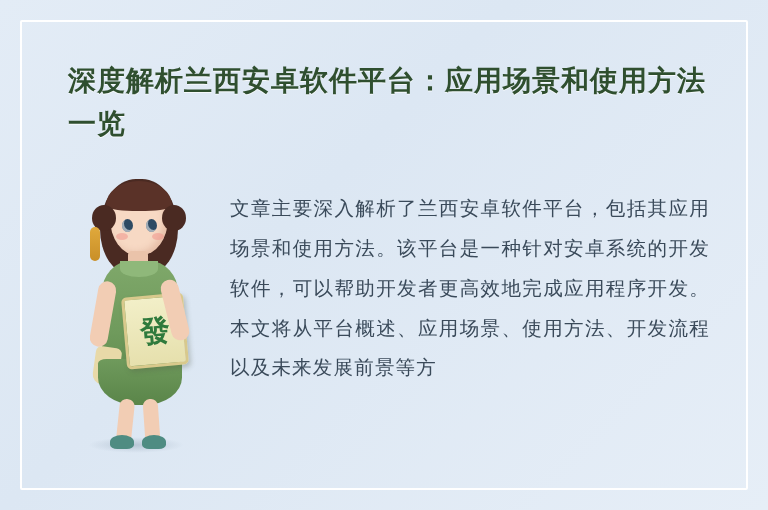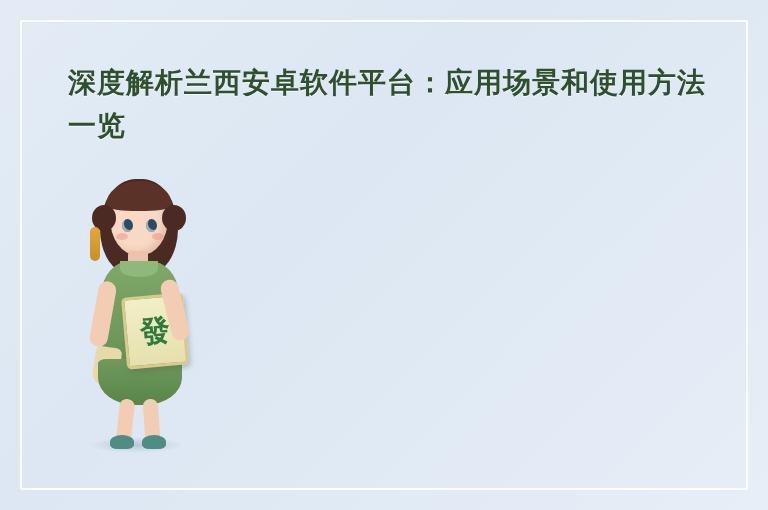--- a/index.html
+++ b/index.html
@@ -33,21 +33,21 @@
     pointer-events: none;
   }
   .content {
     position: relative;
     width: 100%;
     height: 100%;
     box-sizing: border-box;
     padding: 28px 34px 20px 34px;
   }
   .title {
-    font-family: Liberation Sans, sans-serif;
+    font-family: Liberation Mono, monospace;
     font-weight: bold;
     font-size: 28px;
     line-height: 1.52;
     color: #2f4f2f;
     letter-spacing: 1px;
     margin: 16px 0 0 16px;
     width: 660px;
     text-shadow: 0 1px 0 rgba(255,255,255,0.7);
   }
   .body-area {
@@ -250,16 +250,17 @@
         <div class="fig fig-sign">
           <span class="fig-sign-char">發</span>
         </div>
         <div class="fig fig-arm-r"></div>
         <div class="fig fig-leg-l"></div>
         <div class="fig fig-leg-r"></div>
         <div class="fig fig-shoe-l"></div>
         <div class="fig fig-shoe-r"></div>
       </div>
 
+      <p class="paragraph">文章主要深入解析了兰西安卓软件平台，包括其应用场景和使用方法。该平台是一种针对安卓系统的开发软件，可以帮助开发者更高效地完成应用程序开发。本文将从平台概述、应用场景、使用方法、开发流程以及未来发展前景等方</p>
 
     </div>
   </div>
 </div>
 
 </body></html>

